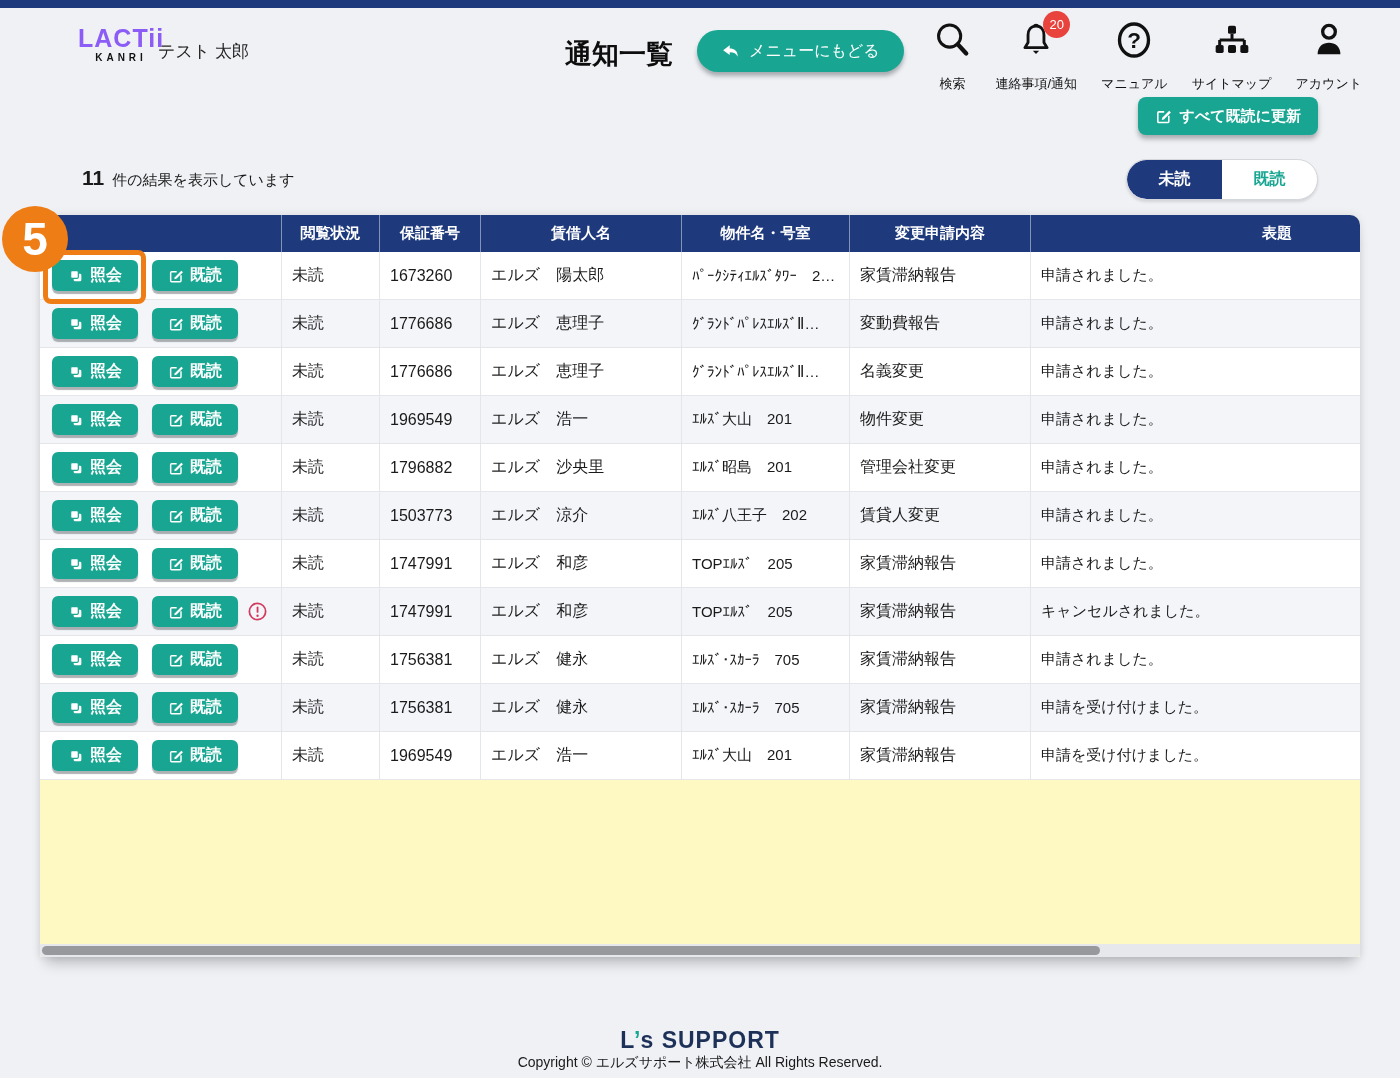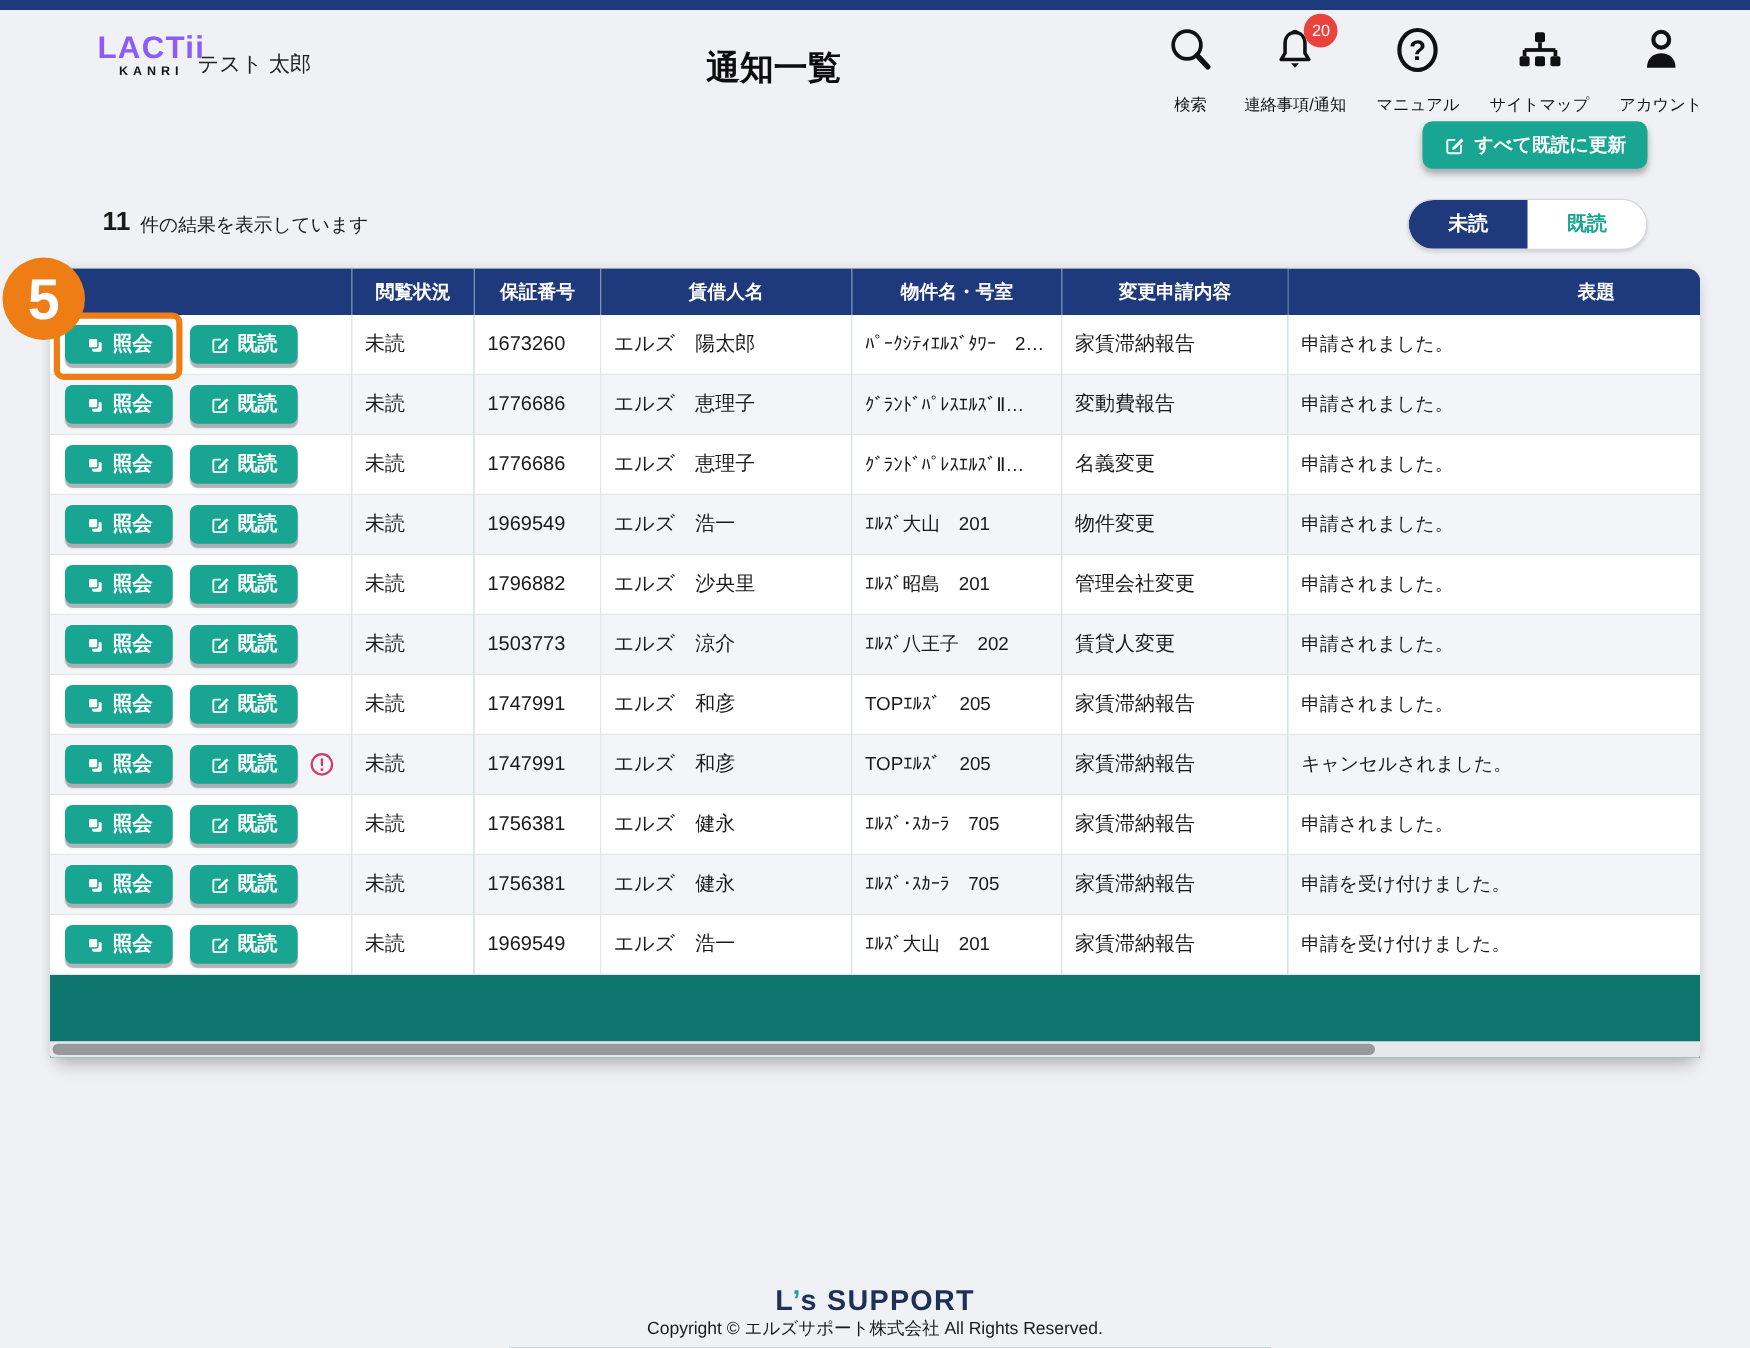--- a/index.html
+++ b/index.html
@@ -33,21 +33,21 @@
                   box-shadow:0 4px 5px rgba(80,88,94,.45); cursor:pointer; font-family:inherit; }
   .results { position:absolute; left:82px; top:166px; font-size:15px; display:flex; align-items:flex-end; gap:8px; }
   .results .count { font-size:21px; font-weight:bold; }
   .toggle { position:absolute; right:82px; top:159px; width:192px; height:41px; display:flex; border-radius:21px;
             overflow:hidden; background:#fff; border:1px solid #d3d6db; box-shadow:0 2px 3px rgba(0,0,0,.12); }
   .toggle .seg { flex:1; display:flex; align-items:center; justify-content:center; font-size:16px; font-weight:bold; cursor:pointer; }
   .toggle .seg.active { background:#1e3a7c; color:#fff; border-radius:21px 0 0 21px; }
   .toggle .seg.inactive { color:#18a692; }
 
   
-  .card { position:absolute; left:40px; top:215px; width:1320px; height:631px; background:#0f766e;
+  .card { position:absolute; left:40px; top:215px; width:1320px; height:742px; background:#fef9c3;
           box-shadow:0 0 9px rgba(0,0,0,.10), 0 12px 14px -6px rgba(0,0,0,.22); border-radius:10px 10px 0 0; }
   table { border-collapse:separate; border-spacing:0; table-layout:fixed; width:1320px; font-size:16px; }
   thead th { background:#1e3a7c; color:#fff; font-size:15px; font-weight:bold; height:37px; text-align:center; }
   thead th:first-child { border-radius:10px 0 0 0; }
   thead th:last-child  { border-radius:0 10px 0 0; text-align:right; padding-right:68px; }
   thead th + th { border-left:1px solid rgba(255,255,255,.45); }
   tbody td { background:#fff; height:48px; border-bottom:1px solid #e4e6ea; padding:0 10px; vertical-align:middle; }
   tbody tr:nth-child(even) td { background:#f4f5f9; }
   tbody td + td { border-left:1px solid #e4e6ea; }
   td.c-prop { font-size:15px; }
@@ -83,20 +83,28 @@
 <div class="page">
   <div class="topstrip"></div>
 
   <div class="app-header">
     <div class="logo">
       <div class="l1">LACTii</div>
       <div class="l2">KANRI</div>
     </div>
     <div class="username">テスト 太郎</div>
     <div class="page-title">通知一覧</div>
+    <button class="back-btn">
+      <span>
+        <svg width="19" height="17" viewBox="0 0 24 22">
+            <path d="M11 3 L2.5 9.3 L11 15.6 V11.9 C16.5 11.9 19.6 13.8 21.3 17.8 C21.6 9.9 16.8 7 11 7 Z" fill="#fff"></path>
+          </svg>
+      </span>
+      <span>メニューにもどる</span>
+    </button>
 
     <div class="nav">
       <div class="nav-item">
         <span class="ic">
           <svg width="38" height="40" viewBox="0 0 24 25">
               <circle cx="10.5" cy="10" r="7" fill="none" stroke="#111" stroke-width="1.9"></circle>
               <line x1="15.6" y1="15.2" x2="21" y2="21" stroke="#111" stroke-width="2.7" stroke-linecap="round"></line>
             </svg>
         </span>
         <span class="lbl">検索</span>

